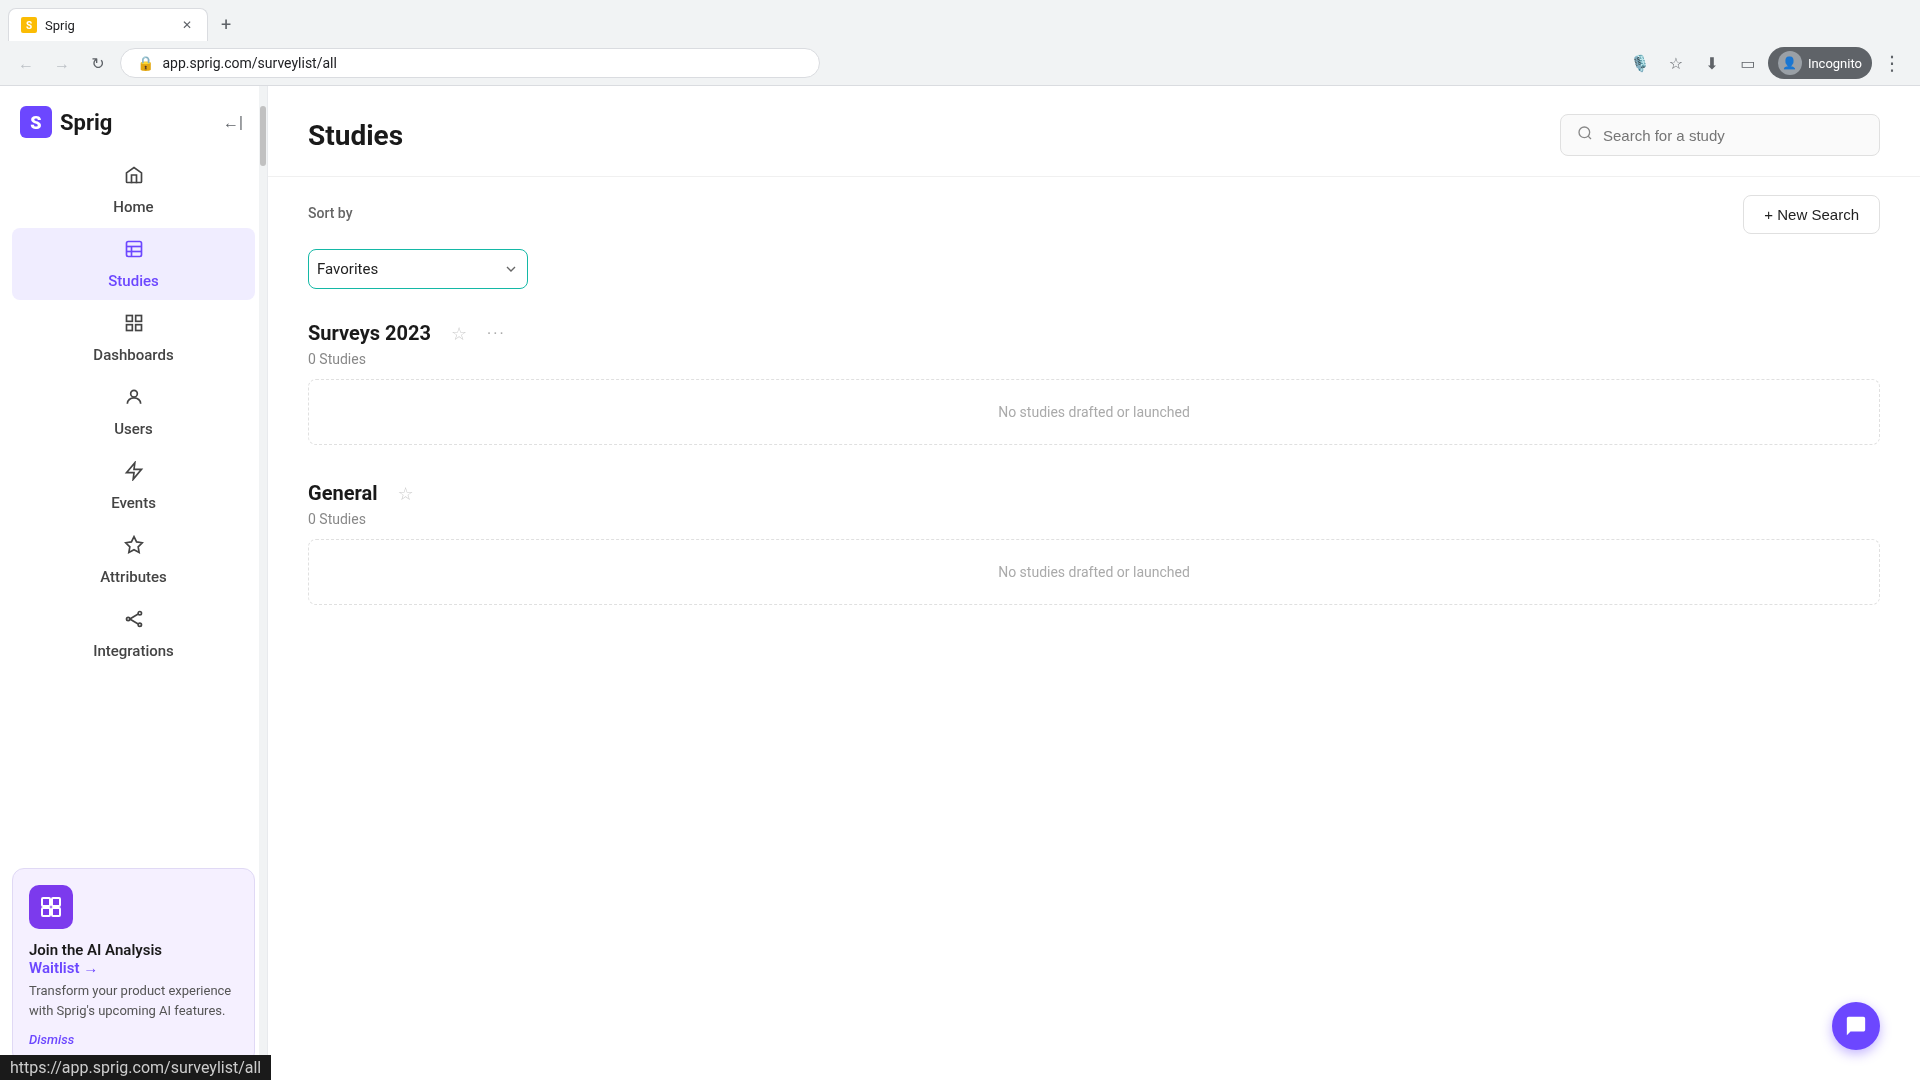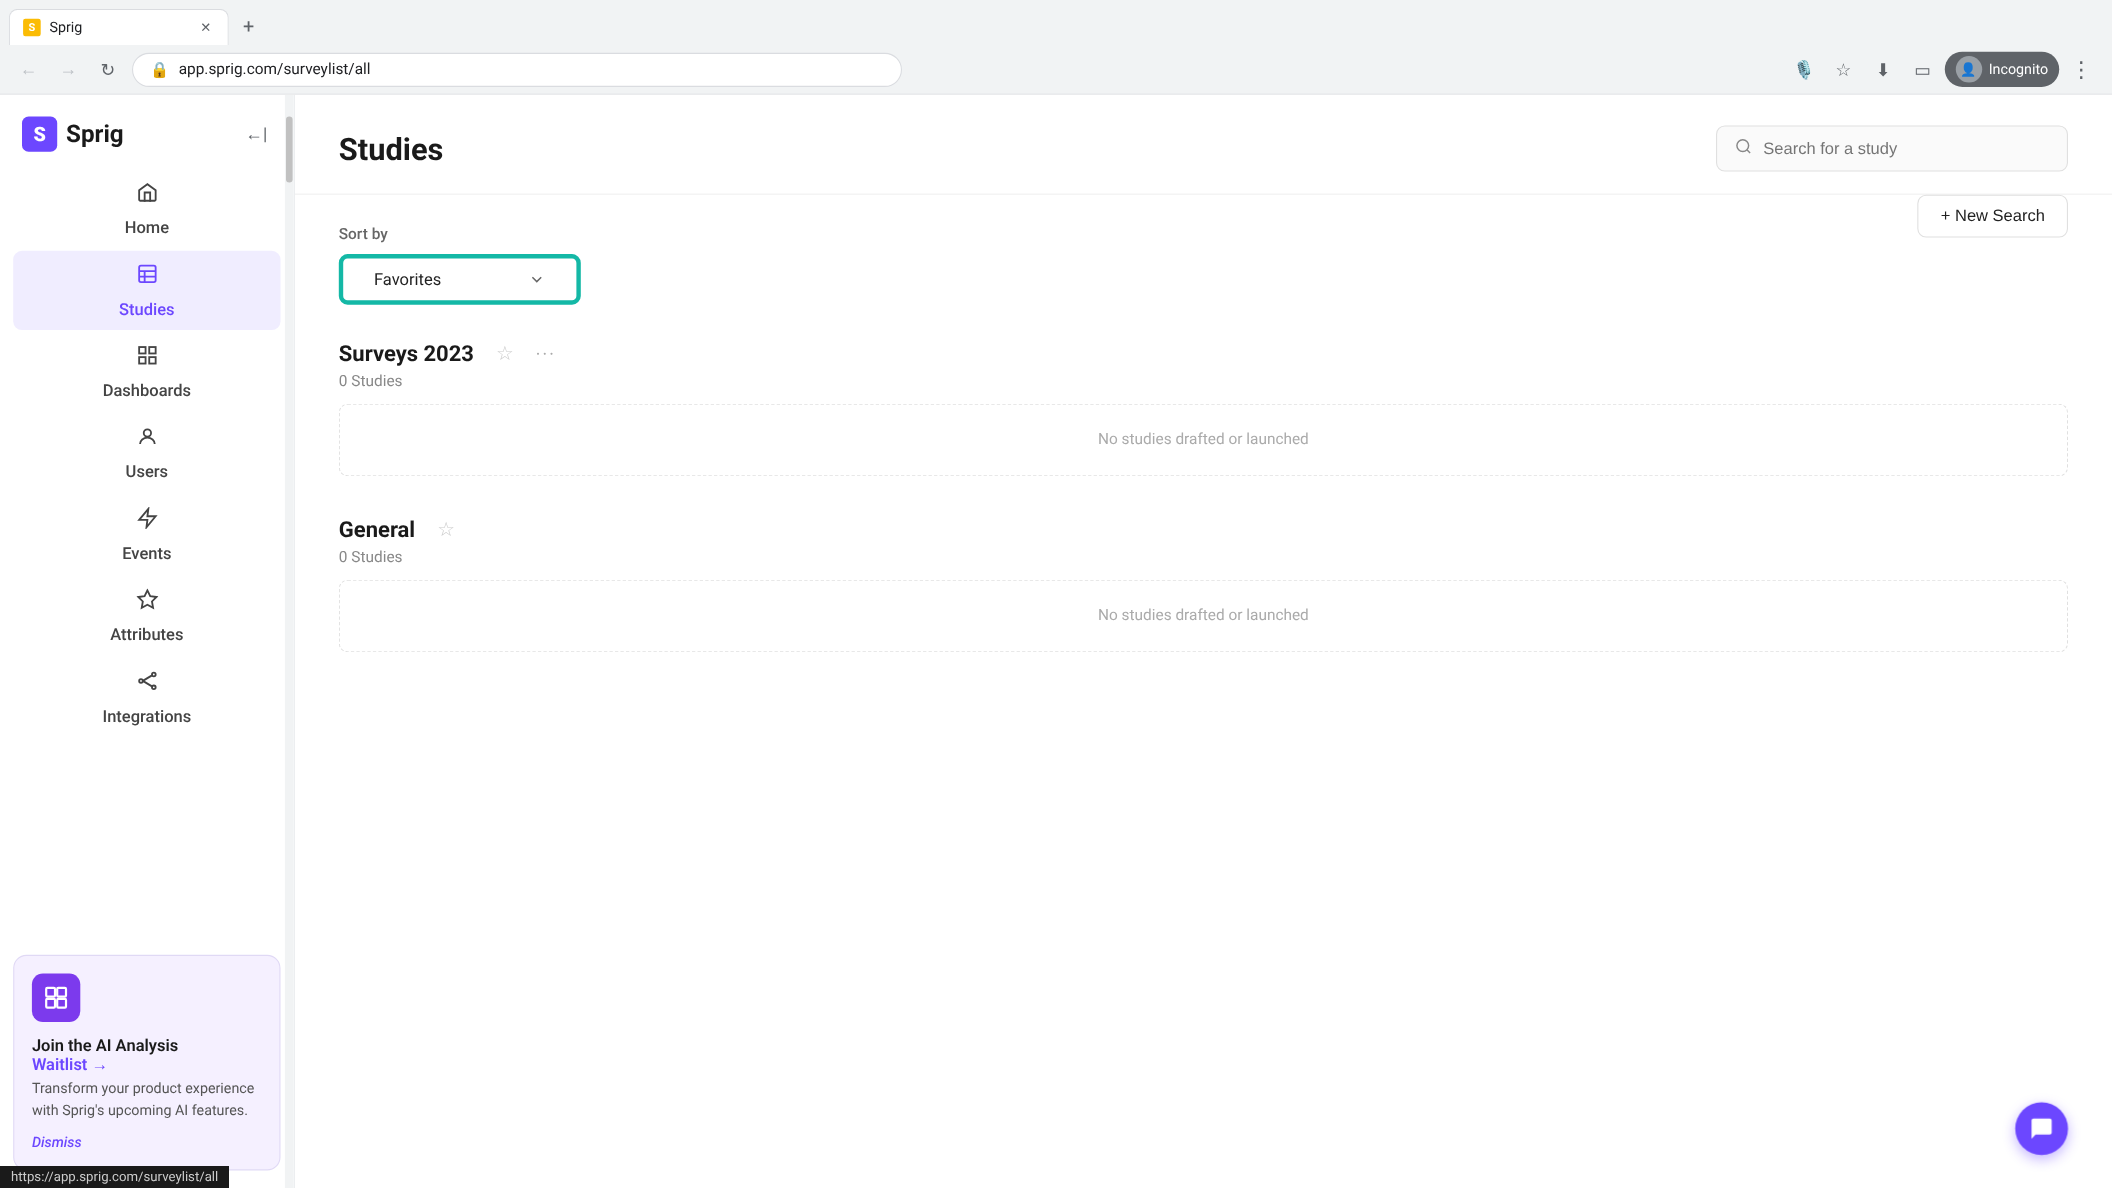--- a/index.html
+++ b/index.html
@@ -19,21 +19,21 @@
     .address-bar { flex: 1; display: flex; align-items: center; gap: 8px; background: #fff; border-radius: 20px; padding: 6px 16px; border: 1px solid #dadce0; max-width: 700px; }
     .address-bar .lock-icon { color: #5f6368; font-size: 14px; }
     .address-text { font-size: 14px; color: #202124; flex: 1; }
     .toolbar-icons { display: flex; align-items: center; gap: 4px; margin-left: auto; }
     .toolbar-icon { width: 32px; height: 32px; display: flex; align-items: center; justify-content: center; border-radius: 50%; cursor: pointer; color: #5f6368; font-size: 16px; }
     .incognito-area { display: flex; align-items: center; gap: 6px; padding: 4px 10px; background: #5f6368; border-radius: 16px; color: #fff; font-size: 13px; cursor: pointer; }
     .incognito-avatar { width: 24px; height: 24px; border-radius: 50%; background: #9aa0a6; display: flex; align-items: center; justify-content: center; font-size: 12px; }
     .more-btn { width: 32px; height: 32px; display: flex; align-items: center; justify-content: center; border-radius: 50%; cursor: pointer; color: #5f6368; font-size: 20px; }
 
     
-    .status-bar { background: #1a1a1a; color: #ccc; font-size: 12px; padding: 3px 10px; position: fixed; bottom: 0; left: 0; z-index: 100; }
+    .status-bar { background: #1a1a1a; color: #ccc; font-size: 16px; padding: 3px 10px; position: fixed; bottom: 0; left: 0; z-index: 100; }
 
     
     .app-layout { display: flex; flex: 1; overflow: hidden; height: calc(1080px - 94px); }
 
     
     .sidebar { width: 268px; background: #fff; border-right: 1px solid #e8eaed; display: flex; flex-direction: column; flex-shrink: 0; overflow-y: auto; position: relative; }
     .sidebar-scroll { width: 8px; position: absolute; right: 0; top: 0; bottom: 0; background: #f1f3f4; }
     .sidebar-scroll-thumb { width: 6px; height: 60px; background: #c1c1c1; border-radius: 3px; margin: auto; position: absolute; top: 20px; left: 1px; }
     .sidebar-logo { padding: 20px 20px 16px; display: flex; align-items: center; justify-content: space-between; }
     .sprig-logo { display: flex; align-items: center; gap: 8px; font-size: 22px; font-weight: 700; color: #1a1a1a; cursor: pointer; }
@@ -55,22 +55,22 @@
     
     .main-content { flex: 1; background: #fff; overflow-y: auto; padding: 0; }
     .main-header { display: flex; align-items: center; justify-content: space-between; padding: 28px 40px 20px; border-bottom: 1px solid #f0f0f0; }
     .page-title-text { font-size: 28px; font-weight: 700; color: #1a1a1a; }
     .search-box { display: flex; align-items: center; gap: 10px; border: 1px solid #e0e0e0; border-radius: 8px; padding: 10px 16px; width: 320px; background: #fafafa; }
     .search-icon-inner { color: #888; font-size: 16px; }
     .search-input { border: none; background: transparent; outline: none; font-size: 15px; color: #888; width: 100%; }
 
     .main-body { padding: 28px 40px; }
     .sort-section { margin-bottom: 32px; }
-    .sort-label { font-size: 14px; color: #666; margin-bottom: 10px; font-weight: 500; }
-    .sort-dropdown { display: flex; align-items: center; justify-content: space-between; border: 4px solid #14b8a6; border-radius: 8px; padding: 10px 28px; width: 220px; cursor: pointer; font-size: 15px; color: #222; background: #fff; }
+    .sort-label { font-size: 14px; color: #666; margin-bottom: 28px; font-weight: 500; }
+    .sort-dropdown { display: flex; align-items: center; justify-content: space-between; border: 1px solid #14b8a6; border-radius: 8px; padding: 10px 8px; width: 220px; cursor: pointer; font-size: 15px; color: #222; background: #fff; }
     .new-folder-btn { display: flex; align-items: center; gap: 8px; border: 1px solid #e0e0e0; border-radius: 8px; padding: 10px 20px; cursor: pointer; font-size: 15px; color: #222; font-weight: 500; background: #fff; float: right; margin-top: -54px; }
 
     .folder-section { margin-bottom: 36px; }
     .folder-header { display: flex; align-items: center; gap: 20px; margin-bottom: 6px; margin-top: 14px; }
     .folder-name { font-size: 20px; font-weight: 700; color: #1a1a1a; }
     .folder-star { font-size: 18px; color: #ccc; cursor: pointer; }
     .folder-more { font-size: 16px; color: #aaa; cursor: pointer; letter-spacing: 2px; }
     .folder-count { font-size: 14px; color: #888; margin-bottom: 12px; }
     .empty-studies-box { border: 1.5px dashed #e0e0e0; border-radius: 8px; padding: 24px; text-align: center; color: #aaa; font-size: 14px; }
 

